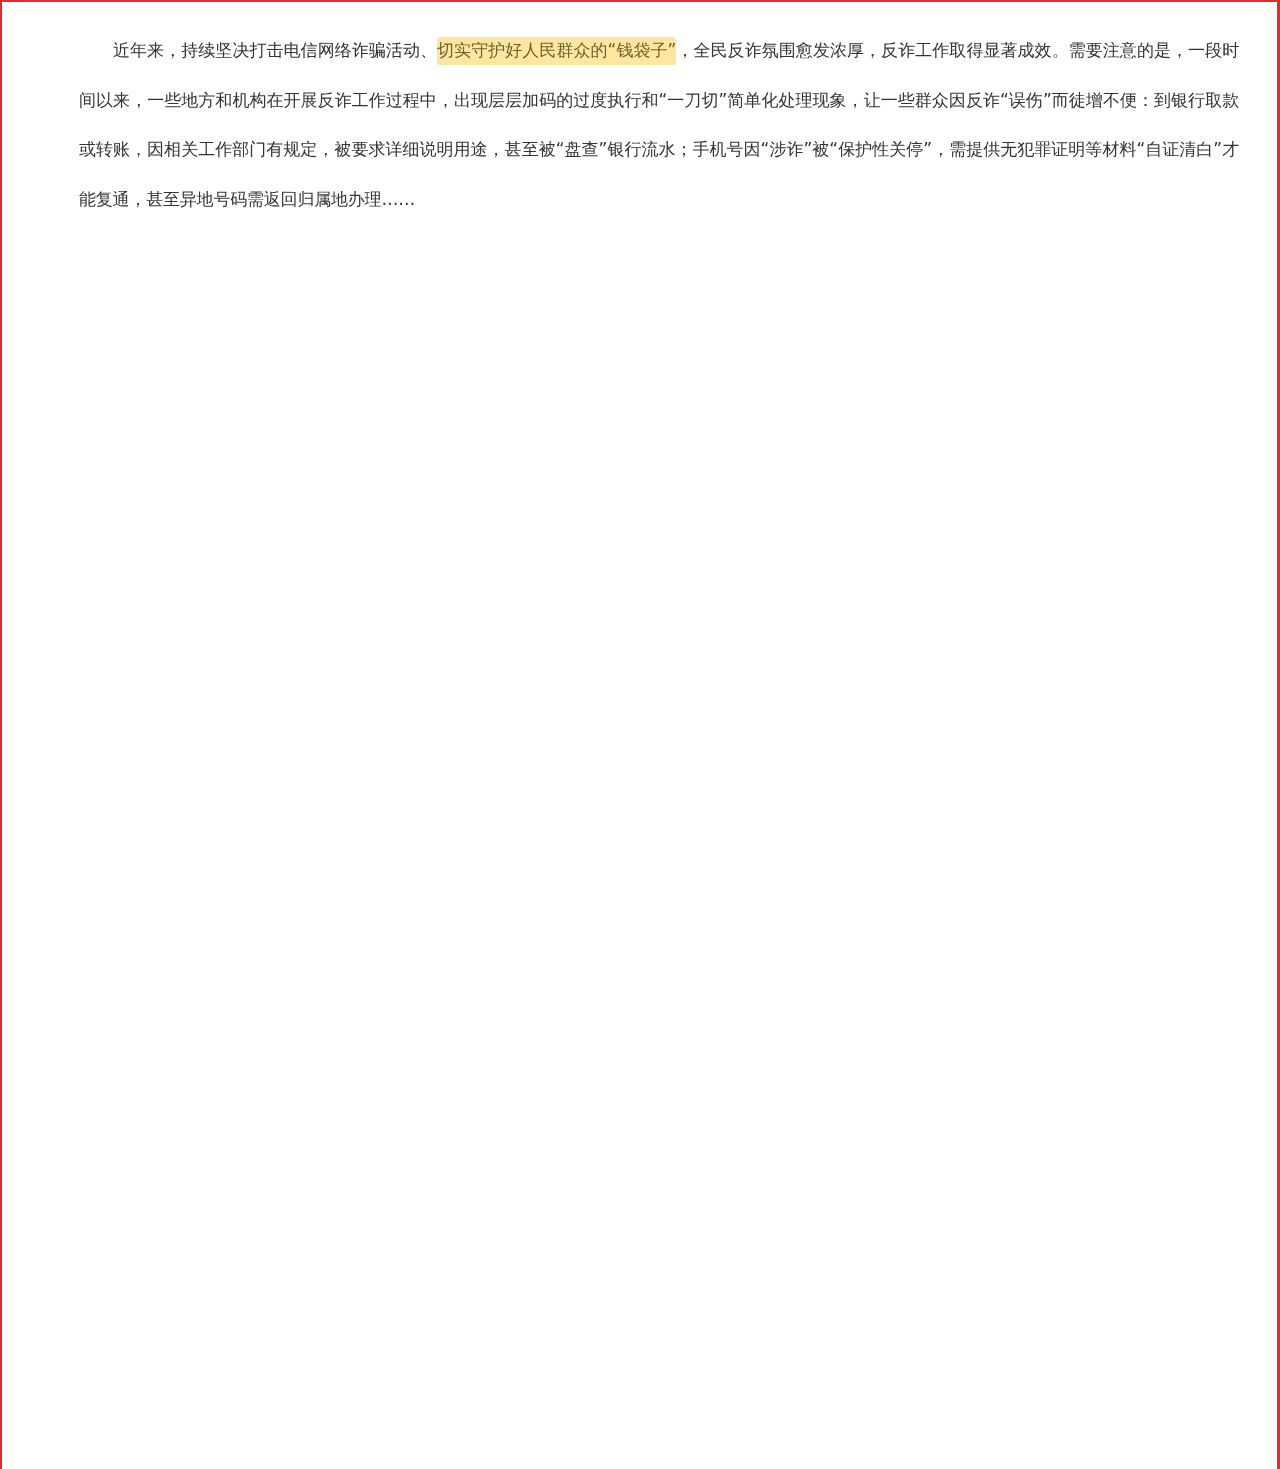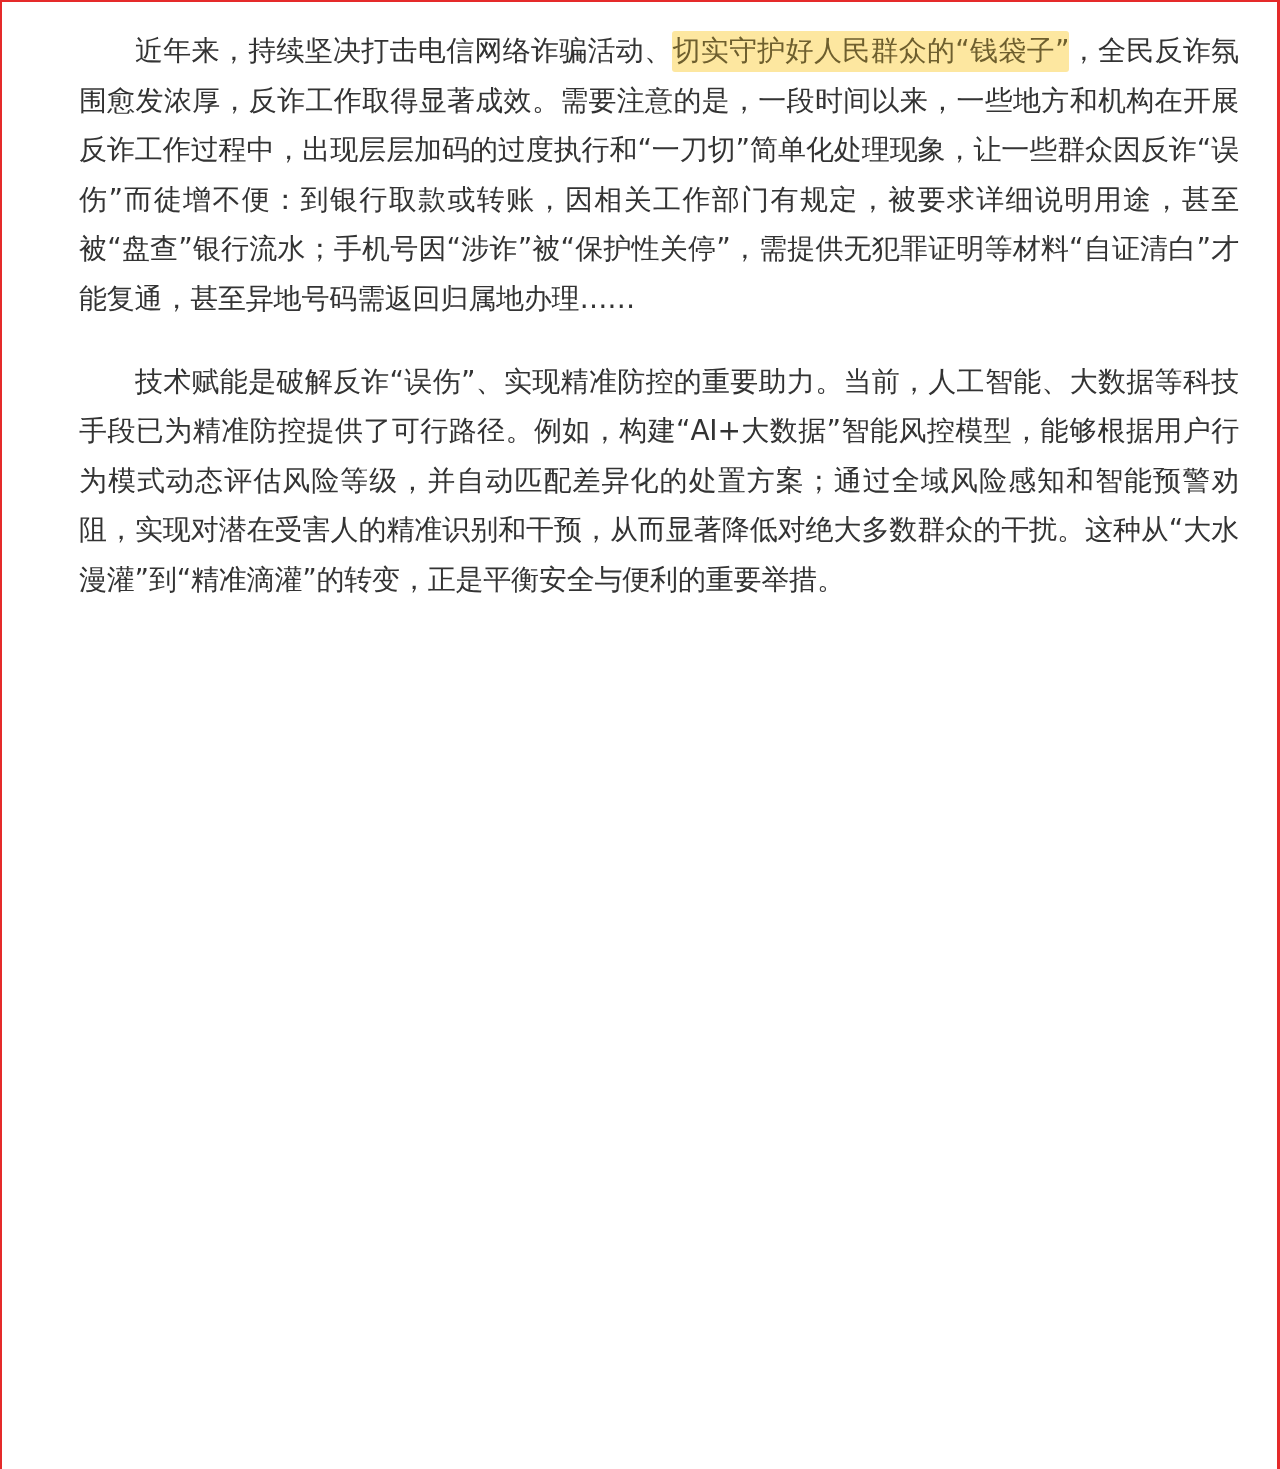--- a/index.html
+++ b/index.html
@@ -24,21 +24,21 @@
       border-top: 2px solid #e52a2a;
       border-right: 3px solid #e52a2a;
       background: #ffffff;
     }
     .article {
       position: absolute;
       left: 77px;
       top: 24px;
       width: 1160px;
       font-family: "DejaVu Sans", "Liberation Sans", sans-serif;
-      font-size: 28px;
+      font-size: 17px;
       line-height: 49.6px;
       color: #333333;
       letter-spacing: -0.2px;
     }
     .article p {
       margin: 0 0 33px 0;
       text-indent: 2em;
       text-align: justify;
       text-align-last: left;
     }
@@ -56,16 +56,15 @@
 
 <div class="frame">
   <div class="article">
 
     <p><span>近年来，持续坚决打击电信网络诈骗活动、</span><span class="hl">切实守护好人民群众的“钱袋子”</span><span>，全民反诈氛围愈发浓厚，反诈工作取得显著成效。需要注意的是，一段时间以来，一些地方和机构在开展反诈工作过程中，出现层层加码的过度执行和“一刀切”简单化处理现象，让一些群众因反诈“误伤”而徒增不便：到银行取款或转账，因相关工作部门有规定，被要求详细说明用途，甚至被“盘查”银行流水；手机号因“涉诈”被“保护性关停”，需提供无犯罪证明等材料“自证清白”才能复通，甚至异地号码需返回归属地办理……</span></p>
 
 
 
 
 
-    <p><span>技术赋能是破解反诈“误伤”、实现精准防控的重要助力。当前，人工智能、大数据等科技手段已为精准防控提供了可行路径。例如，构建“AI+大数据”智能风控模型，能够根据用户行为模式动态评估风险等级，并自动匹配差异化的处置方案；通过全域风险感知和智能预警劝阻，实现对潜在受害人的精准识别和干预，从而显著降低对绝大多数群众的干扰。这种从“大水漫灌”到“精准滴灌”的转变，正是平衡安全与便利的重要举措。</span></p>
 
   </div>
 </div>
 
 </body></html>

